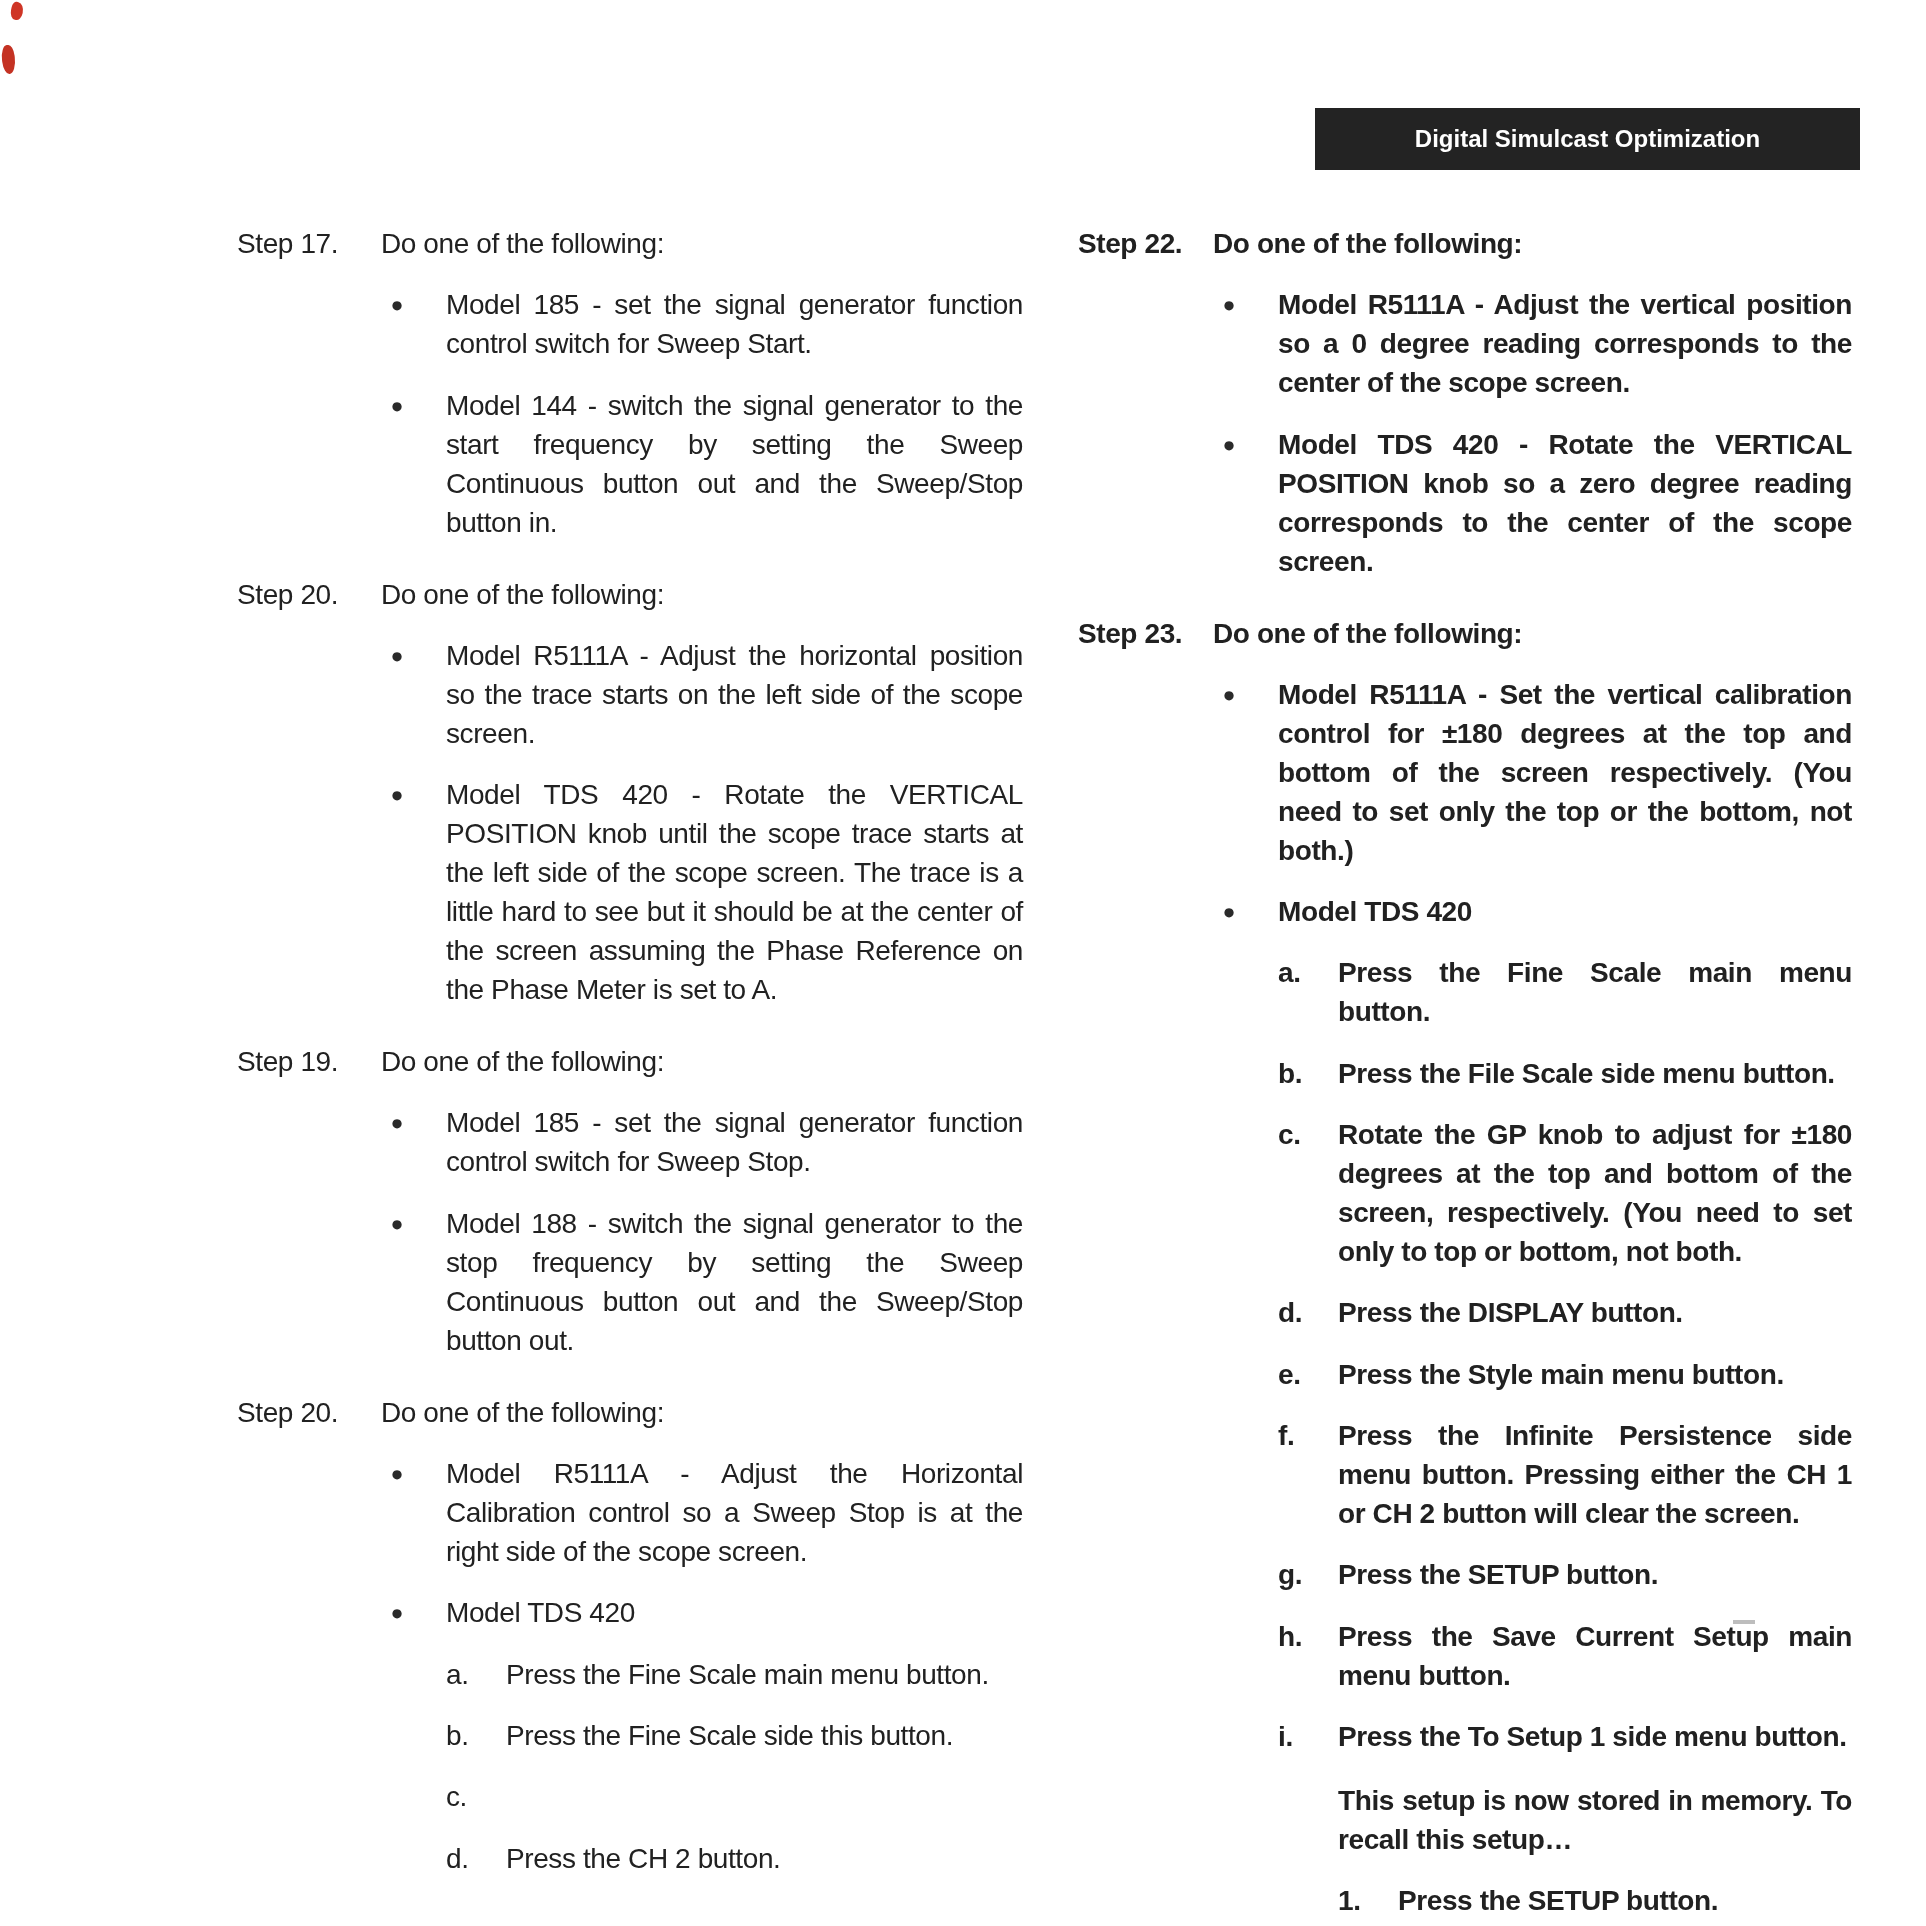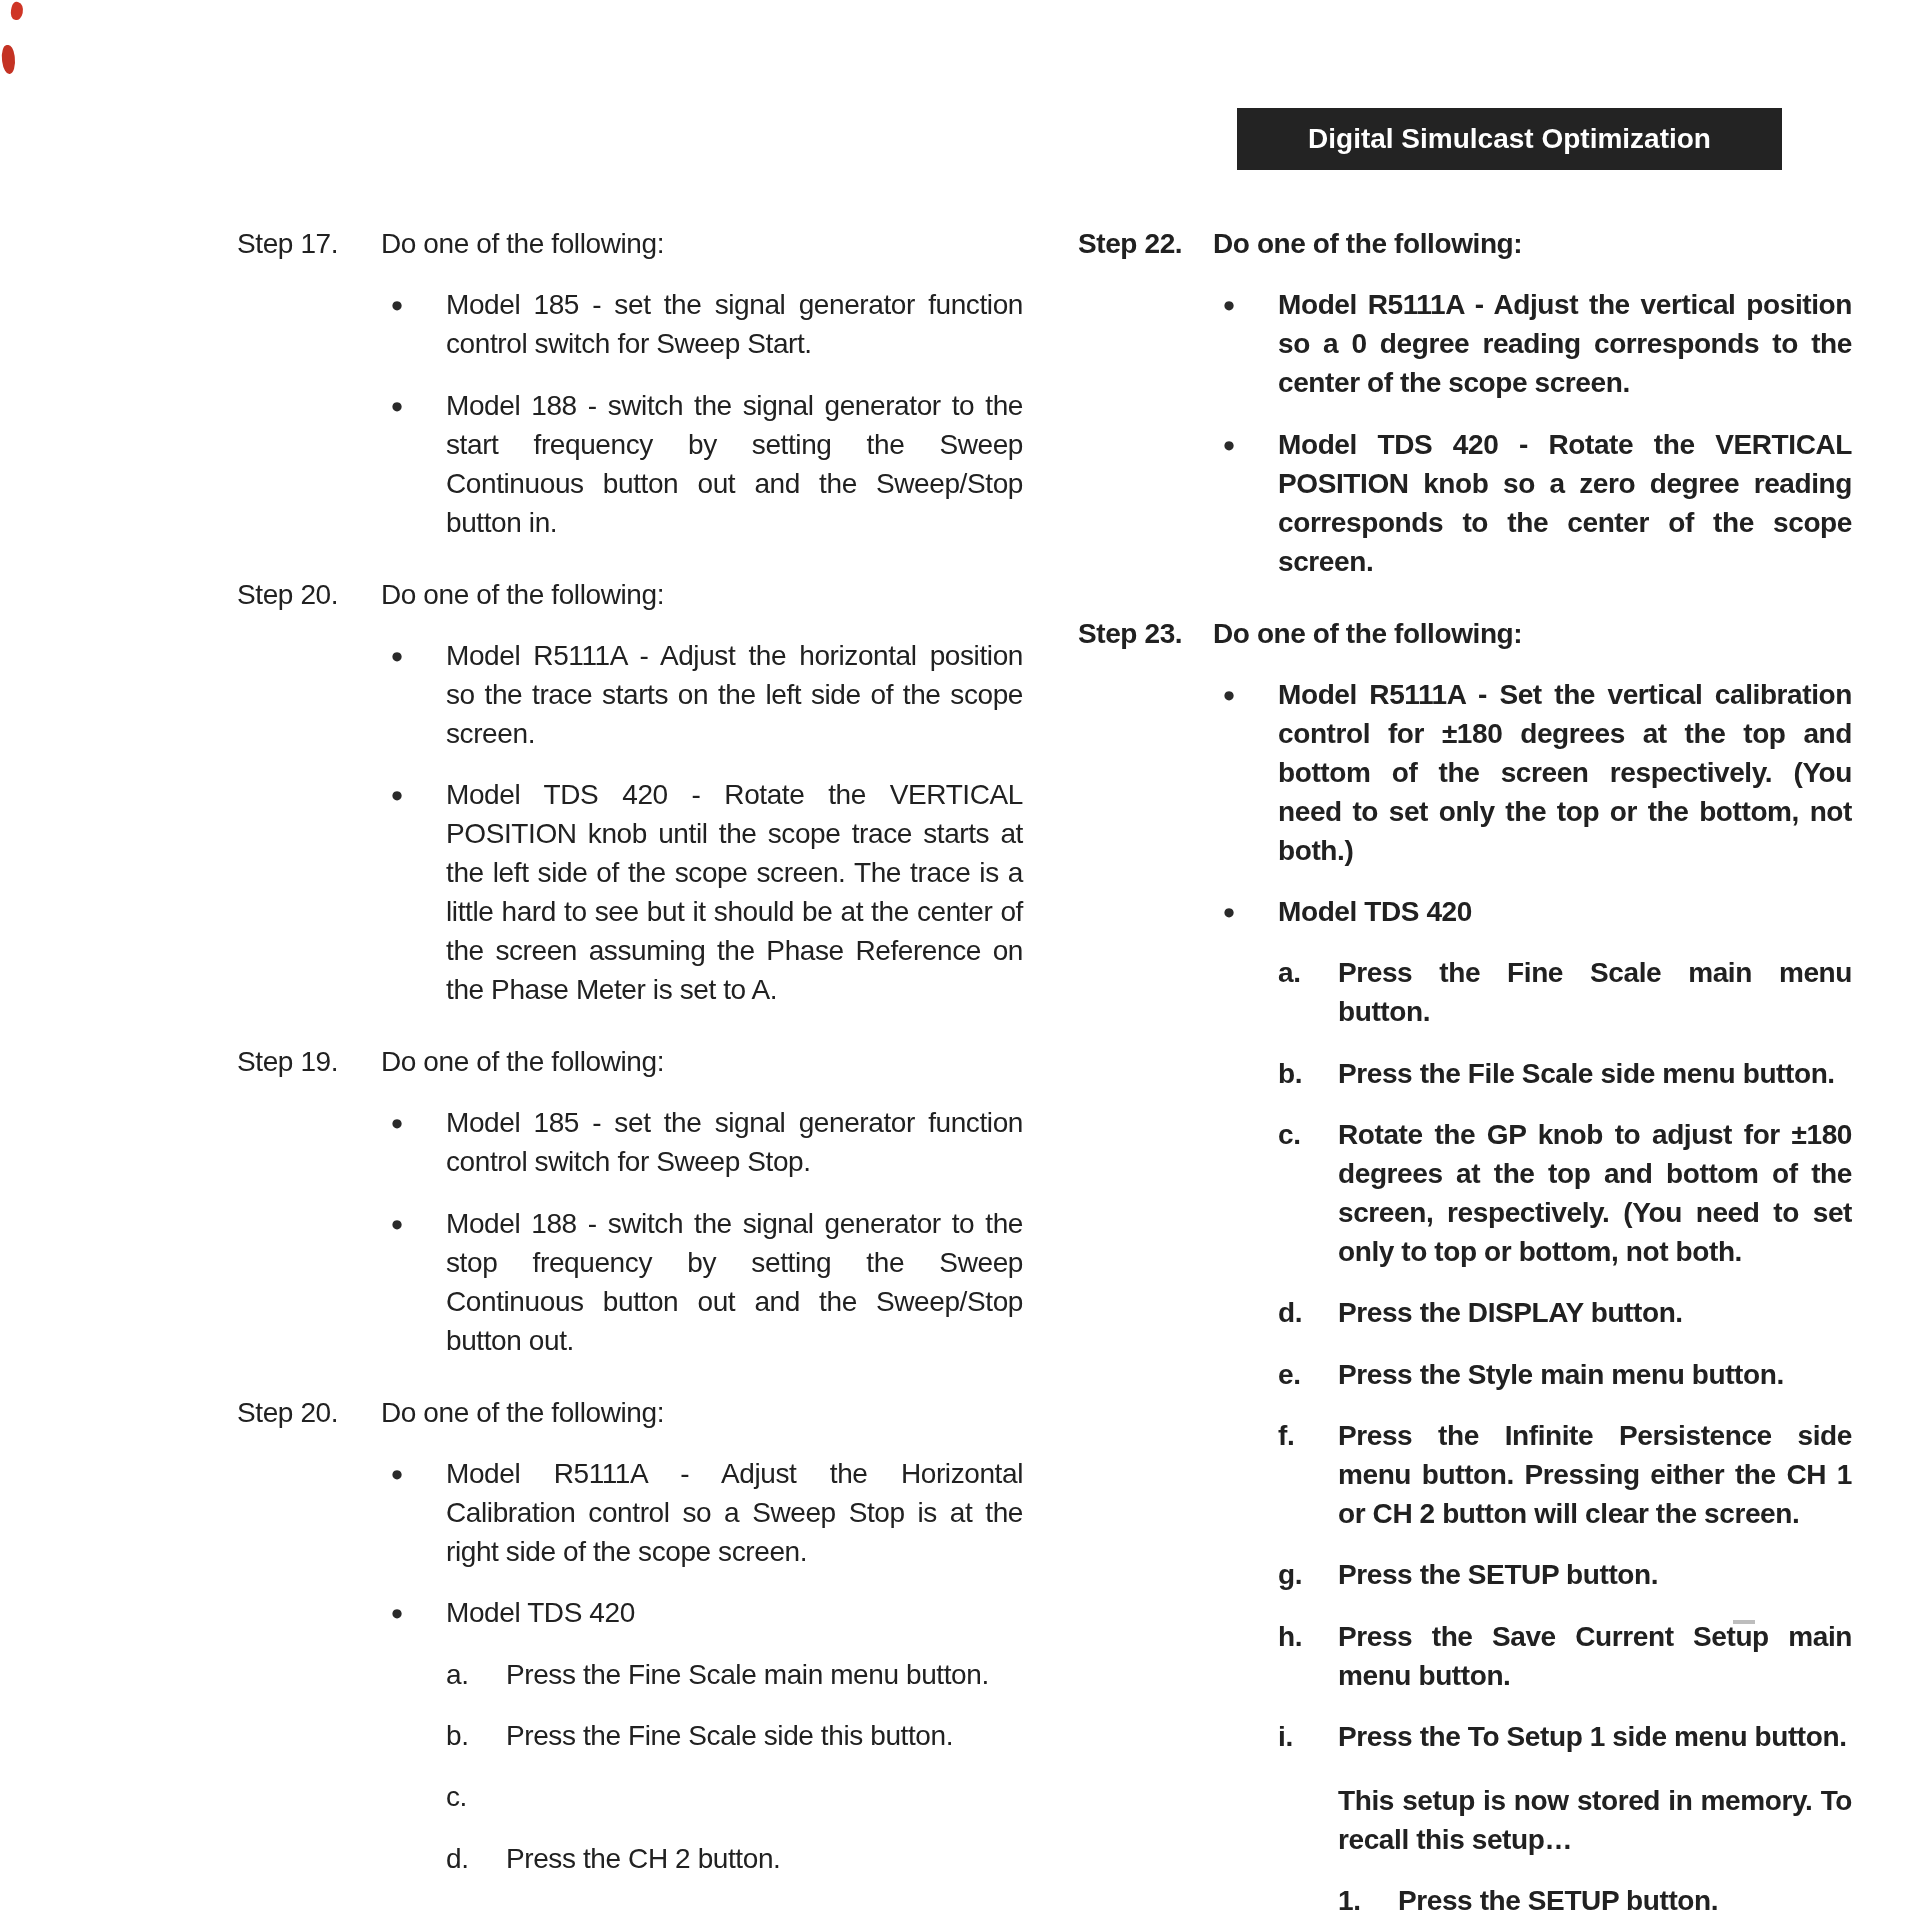--- a/index.html
+++ b/index.html
@@ -2,23 +2,23 @@
 <html style="font-size:6.2px"><head>
 <meta charset="utf-8">
 <style>
   html,body { margin:0; padding:0; background:#ddd; }
   .page {
     position:relative; width:1937px; height:2553px; background:#ffffff;
     font-family:"Liberation Sans", sans-serif; color:#212121; overflow:hidden;
   }
   
   .badge {
-    position:absolute; left:1237px; top:108px; width:545px; height:62px;
+    position:absolute; left:1315px; top:108px; width:545px; height:62px;
     background:#232323; color:#ffffff; display:flex; align-items:center; justify-content:center;
-    font-size:28px; font-weight:bold; letter-spacing:0;
+    font-size:24px; font-weight:bold; letter-spacing:0;
   }
   
   .col { position:absolute; top:224px; font-size:28px; line-height:39px; letter-spacing:-0.4px; }
   .col-left  { left:237px;  width:786px; }
   .col-right { left:1078px; width:774px; }
   .step { display:grid; grid-template-columns:144px 1fr; margin-bottom:33px; }
   .col-right .step { grid-template-columns:135px 1fr;font-weight:bold; }
   p { margin:0; text-align:justify; }
   .bullet-item { position:relative; padding-left:65px; margin-top:22.3px; }
   .bullet {
@@ -57,21 +57,21 @@
     <section class="step">
       <div class="step-label">Step 17.</div>
       <div class="step-body">
         <p>Do one of the following:</p>
         <div class="bullet-item">
           <span class="bullet">●</span>
           <p>Model 185 - set the signal generator function control switch for Sweep Start.</p>
         </div>
         <div class="bullet-item">
           <span class="bullet">●</span>
-          <p>Model 188 - switch the signal generator to the start frequency by setting the Sweep Continuous button out and the Sweep/Stop button in.</p>
+          <p>Model 144 - switch the signal generator to the start frequency by setting the Sweep Continuous button out and the Sweep/Stop button in.</p>
         </div>
       </div>
     </section>
 
     <section class="step">
       <div class="step-label">Step 20.</div>
       <div class="step-body">
         <p>Do one of the following:</p>
         <div class="bullet-item">
           <span class="bullet">●</span>

